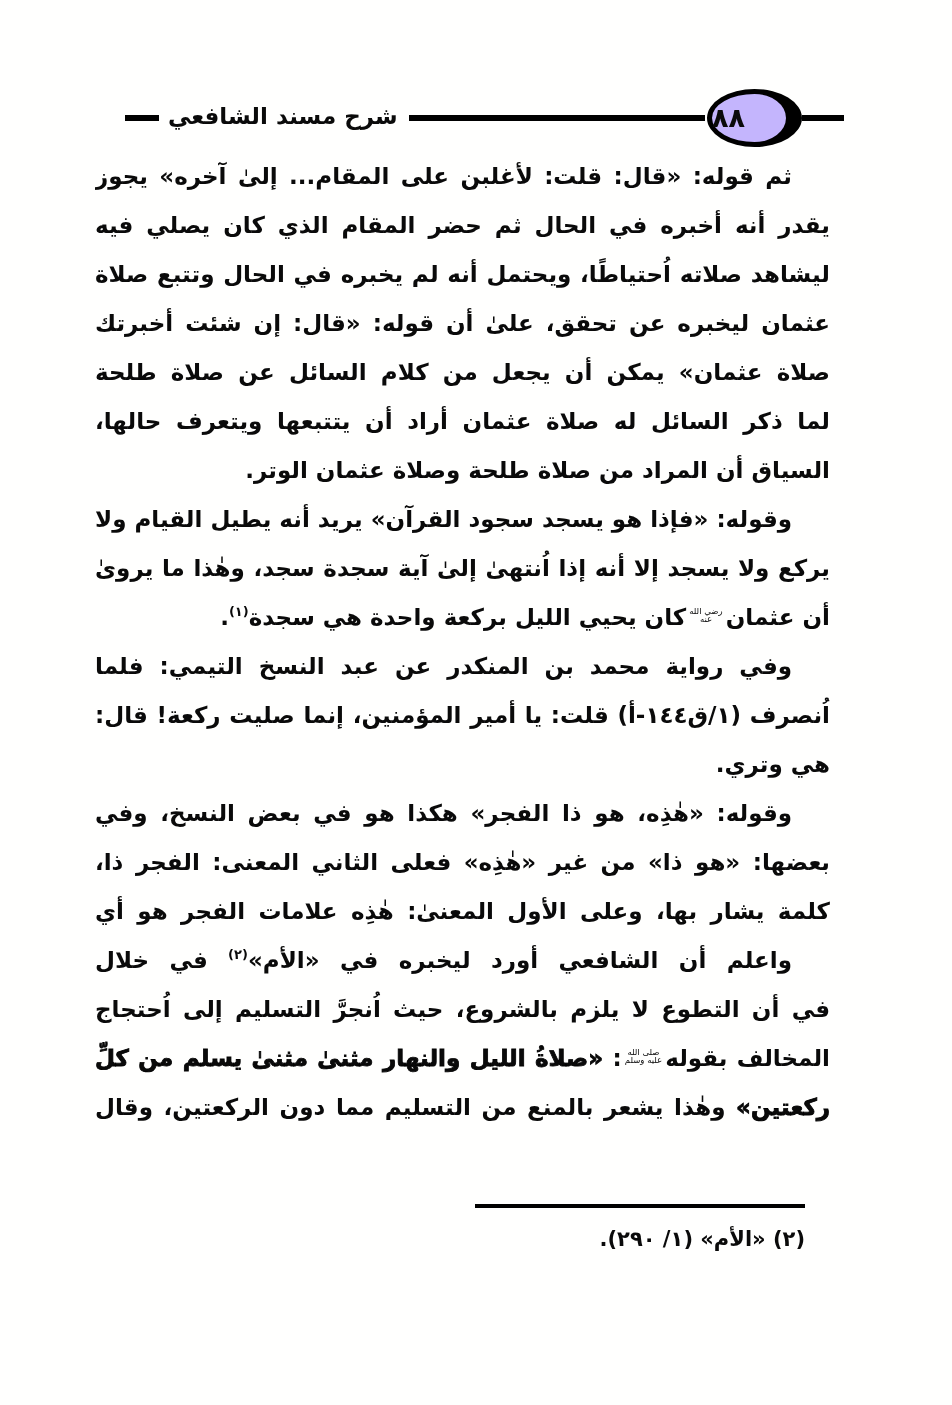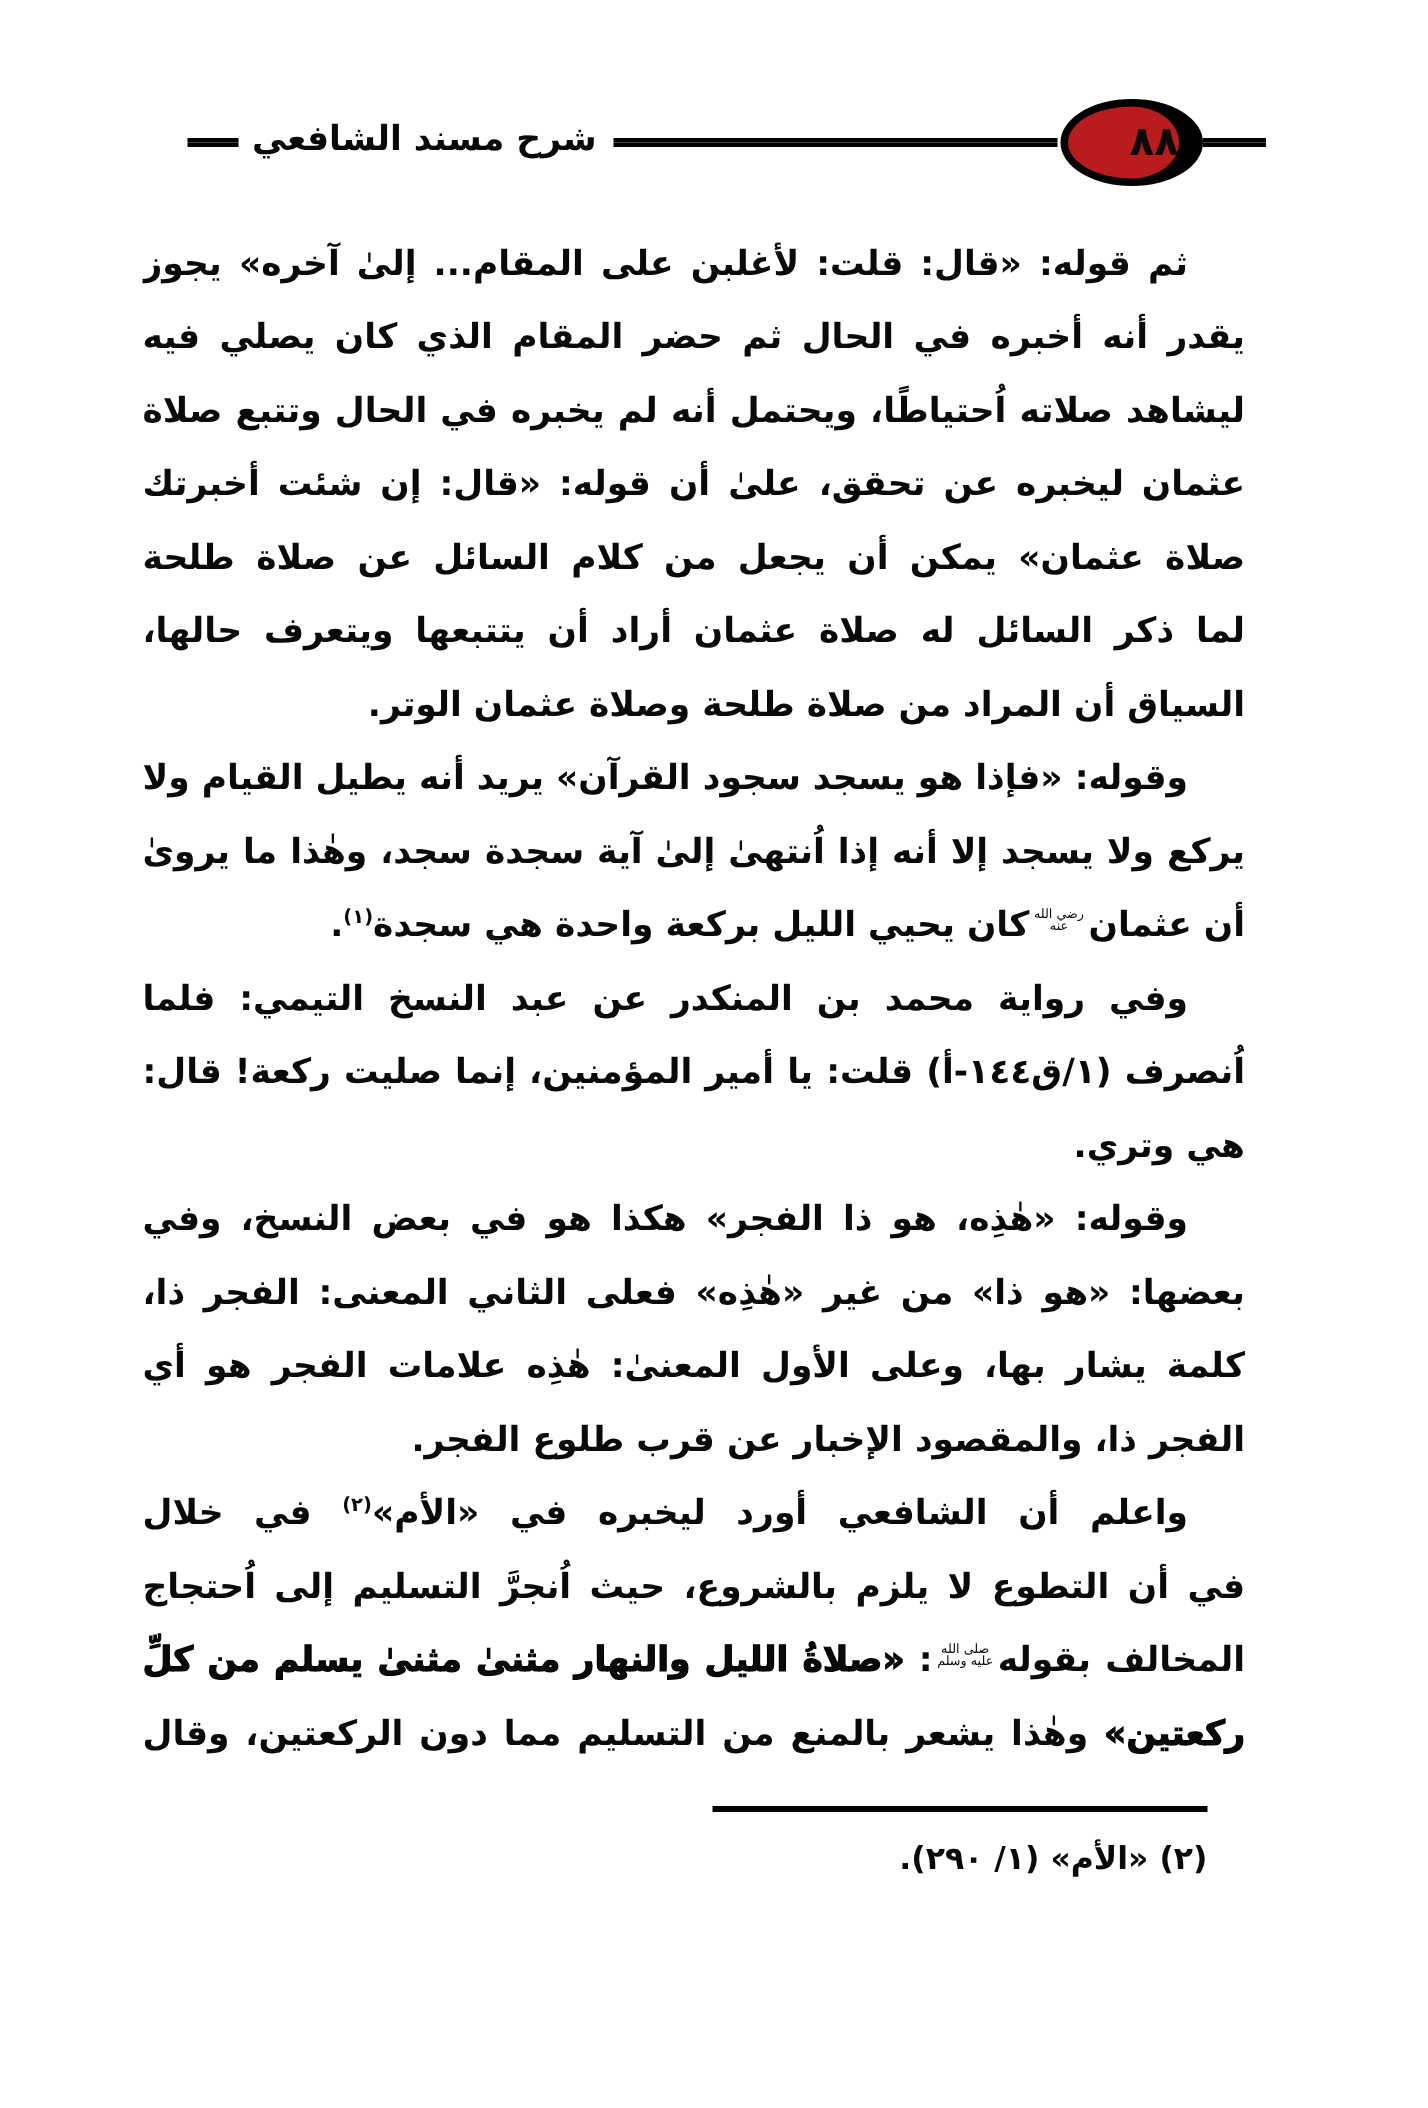--- a/index.html
+++ b/index.html
@@ -12,21 +12,21 @@
     font-family: "DejaVu Sans", sans-serif;
     color: #0a0a0a;
     overflow: hidden;
     margin: 0 auto;
     direction: rtl;
   }
 
   
   .header {
     position: absolute;
-    top: 65px;
+    top: 88px;
     left: 125px;
     right: 108px;
     height: 60px;
     display: flex;
     direction: ltr;            
     align-items: center;
   }
   .dbl {
     height: 4px;
     border-top: 3px solid #000;
@@ -44,22 +44,22 @@
     transform: translateY(-2px);
   }
   .page-oval {
     width: 95px;
     height: 58px;
     border: 5px solid #000;
     border-right-width: 16px;
     border-radius: 50%;
     display: flex;
     align-items: center;
-    justify-content: flex-end;
-    background: #b91c1c;
+    justify-content: flex-start;
+    background: #c4b5fd;
     flex: none;
   }
   .page-num {
     font-size: 27px;
     font-weight: bold;
     letter-spacing: 2px;
     transform: translateY(-1px);
   }
 
   
@@ -158,21 +158,20 @@
       <div class="line last"><span>أن عثمان</span><span class="honorific">
           <span>رضي الله</span>
           <span>عنه</span>
         </span><span>كان يحيي الليل بركعة واحدة هي سجدة</span><sup class="fn-ref">(١)</sup><span>.</span></div>
       <div class="line indent"><span>وفي رواية محمد بن المنكدر عن عبد النسخ التيمي: فلما</span></div>
       <div class="line"><span>اُنصرف (١/ق١٤٤-أ) قلت: يا أمير المؤمنين، إنما صليت ركعة! قال:</span></div>
       <div class="line last"><span>هي وتري.</span></div>
       <div class="line indent"><span>وقوله: «هٰذِه، هو ذا الفجر» هكذا هو في بعض النسخ، وفي</span></div>
       <div class="line"><span>بعضها: «هو ذا» من غير «هٰذِه» فعلى الثاني المعنى: الفجر ذا، «وذا»</span></div>
       <div class="line"><span>كلمة يشار بها، وعلى الأول المعنىٰ: هٰذِه علامات الفجر هو أي</span></div>
-      <div class="line last"><span>الفجر ذا، والمقصود الإخبار عن قرب طلوع الفجر.</span></div>
       <div class="line indent"><span>واعلم أن الشافعي أورد ليخبره في «الأم»</span><sup class="fn-ref">(٢)</sup><span> في خلال الاُحتجاج</span></div>
       <div class="line"><span>في أن التطوع لا يلزم بالشروع، حيث اُنجرَّ التسليم إلى اُحتجاج</span></div>
       <div class="line"><span>المخالف بقوله</span><span class="honorific">
           <span>صلى الله</span>
           <span>عليه وسلم</span>
         </span><span>: </span><span class="hadith">«صلاةُ الليل والنهار مثنىٰ مثنىٰ يسلم من كلِّ</span></div>
       <div class="line"><span class="hadith">ركعتين»</span><span> وهٰذا يشعر بالمنع من التسليم مما دون الركعتين، وقال</span></div>
     </div>
 
   <div class="footnote-divider"></div>

